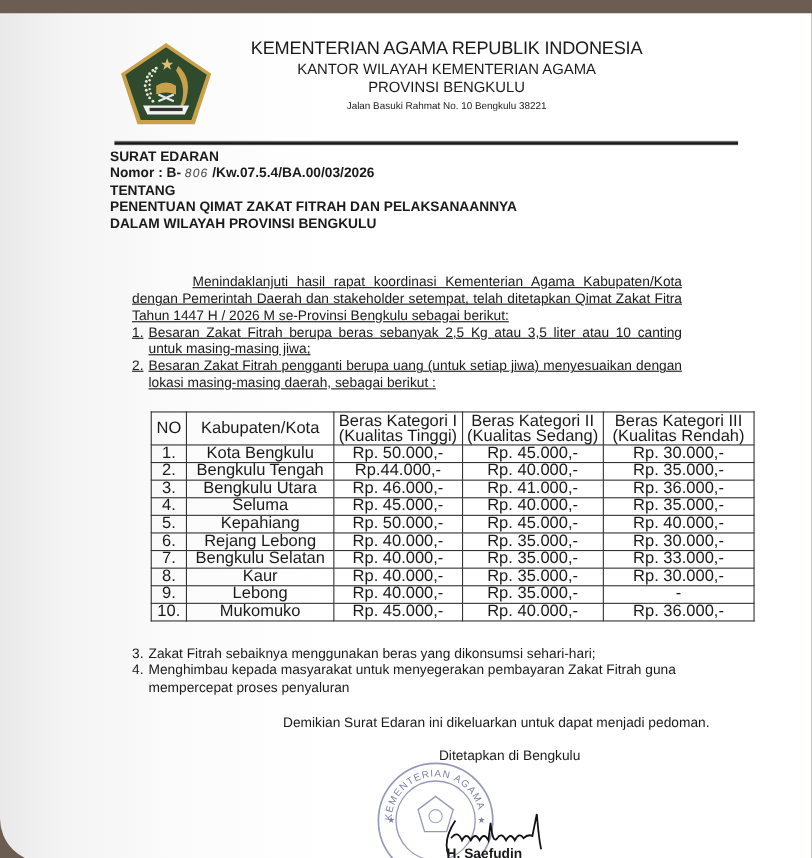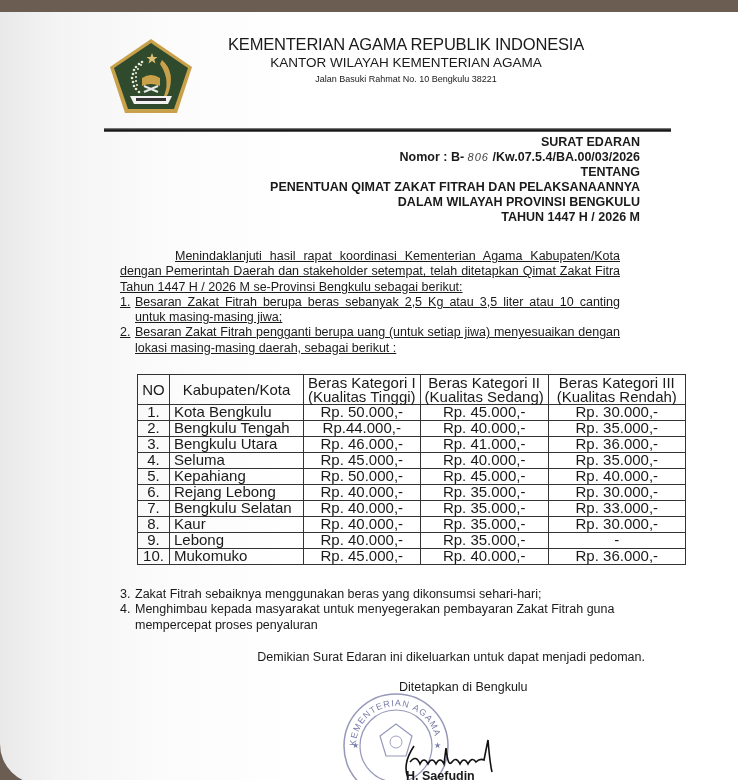--- a/index.html
+++ b/index.html
@@ -20,35 +20,35 @@
   .lh-1 { font-size: 16.5px; letter-spacing: -0.2px; line-height: 20px; }
   .lh-2 { font-size: 13.5px; line-height: 17px; }
   .lh-3 { font-size: 13.5px; line-height: 17px; }
   .lh-4 { font-size: 9px; line-height: 12px; margin-top: 2px; }
   .lh-5 { font-size: 9px; line-height: 12px; }
   .lh-5 .ital { font-style: italic; }
   .lh-5 .link { text-decoration: underline; }
   .sep { position: absolute; left: 104px; top: 116px; width: 567px; height: 4px;
     background: linear-gradient(#9a9a9a, #2a2a2a 40%, #111 70%, #888); }
 
-  .title-block { position: absolute; left: 100px; top: 123px; width: 540px; text-align: right; font-weight: bold; font-size: 12.5px; line-height: 15px; }
+  .title-block { position: absolute; left: 100px; top: 123px; width: 540px; text-align: left; font-weight: bold; font-size: 12.5px; line-height: 15px; }
   .title-block .nomor-hand { font-weight: normal; font-size: 11px; font-style: italic; color: #444; letter-spacing: 1px; }
 
   .body-text { position: absolute; left: 120px; top: 237px; width: 500px; font-size: 12.5px; line-height: 15.3px; text-align: justify; text-decoration: underline; }
   .body-text p { margin: 0; }
   .indent { text-indent: 55px; }
   .li { display: flex; }
   .li .num { width: 15px; flex: 0 0 15px; }
   .li .txt { flex: 1; text-align: justify; }
 
   table.zakat { position: absolute; left: 137px; top: 362px; border-collapse: collapse; font-size: 15px; padding-left: 16px; }
   table.zakat th, table.zakat td { border: 1px solid #333; padding: 0 4px; line-height: 14.5px; height: 15px; white-space: nowrap; }
   table.zakat th { font-weight: normal; text-align: center; line-height: 14px; height: 29px; }
   table.zakat td.no { text-align: center; width: 23px; }
-  table.zakat td.kab { width: 125px; text-align: left; }
+  table.zakat td.kab { width: 125px; text-align: center; }
   table.zakat td.k1 { width: 92px; text-align: center; }
   table.zakat td.k2 { width: 112px; text-align: center; }
   table.zakat td.k3 { width: 128px; text-align: center; }
 
   .body-text2 { position: absolute; left: 120px; top: 575px; width: 500px; font-size: 12.5px; line-height: 15.3px; }
   .closing { position: absolute; left: 100px; top: 638px; width: 545px; text-align: right; font-size: 12.5px; }
 
   .sign { position: absolute; left: 399px; top: 667px; font-size: 12.5px; line-height: 16px; }
   .sign .hand { font-style: italic; font-size: 11px; color: #333; }
   .stamp { position: absolute; left: 340px; top: 678px; width: 112px; height: 112px; }
@@ -85,32 +85,32 @@
         <circle cx="31" cy="49" r="1.1"></circle>
       </g>
       <path d="M36,42 Q45,36 54,42 L54,50 Q45,46 36,50 Z" fill="#c9a14a"></path>
       <path d="M38,56 L52,50 M38,50 L52,56" stroke="#e8e8e8" stroke-width="2"></path>
       <path d="M24,60 L66,60 L62,68 L28,68 Z" fill="#f2f2f2"></path>
       <rect x="30" y="62" width="30" height="3" fill="#333"></rect>
     </svg>
     <div class="lh-text">
       <div class="lh-1">KEMENTERIAN AGAMA REPUBLIK INDONESIA</div>
       <div class="lh-2">KANTOR WILAYAH KEMENTERIAN AGAMA</div>
+      <div class="lh-3">PROVINSI BENGKULU</div>
       <div class="lh-4">Jalan Basuki Rahmat No. 10 Bengkulu 38221</div>
     </div>
   </div>
   <div class="sep"></div>
 
   <div class="title-block">
     <div>SURAT EDARAN</div>
     <div><span>Nomor : B- </span><span class="nomor-hand">806</span><span> /Kw.07.5.4/BA.00/03/2026</span></div>
     <div>TENTANG</div>
     <div>PENENTUAN QIMAT ZAKAT FITRAH DAN PELAKSANAANNYA</div>
     <div>DALAM WILAYAH PROVINSI BENGKULU</div>
-    <div>TAHUN 1447 H / 2026 M</div>
   </div>
 
   <div class="body-text">
     <p class="indent">Menindaklanjuti hasil rapat koordinasi Kementerian Agama Kabupaten/Kota dengan Pemerintah Daerah dan stakeholder setempat, telah ditetapkan Qimat Zakat Fitra Tahun 1447 H / 2026 M se-Provinsi Bengkulu sebagai berikut:</p>
     <div class="li">
         <span class="num">1.</span>
         <span class="txt">Besaran Zakat Fitrah berupa beras sebanyak 2,5 Kg atau 3,5 liter atau 10 canting untuk masing-masing jiwa;</span>
       </div>
     <div class="li">
         <span class="num">2.</span>

